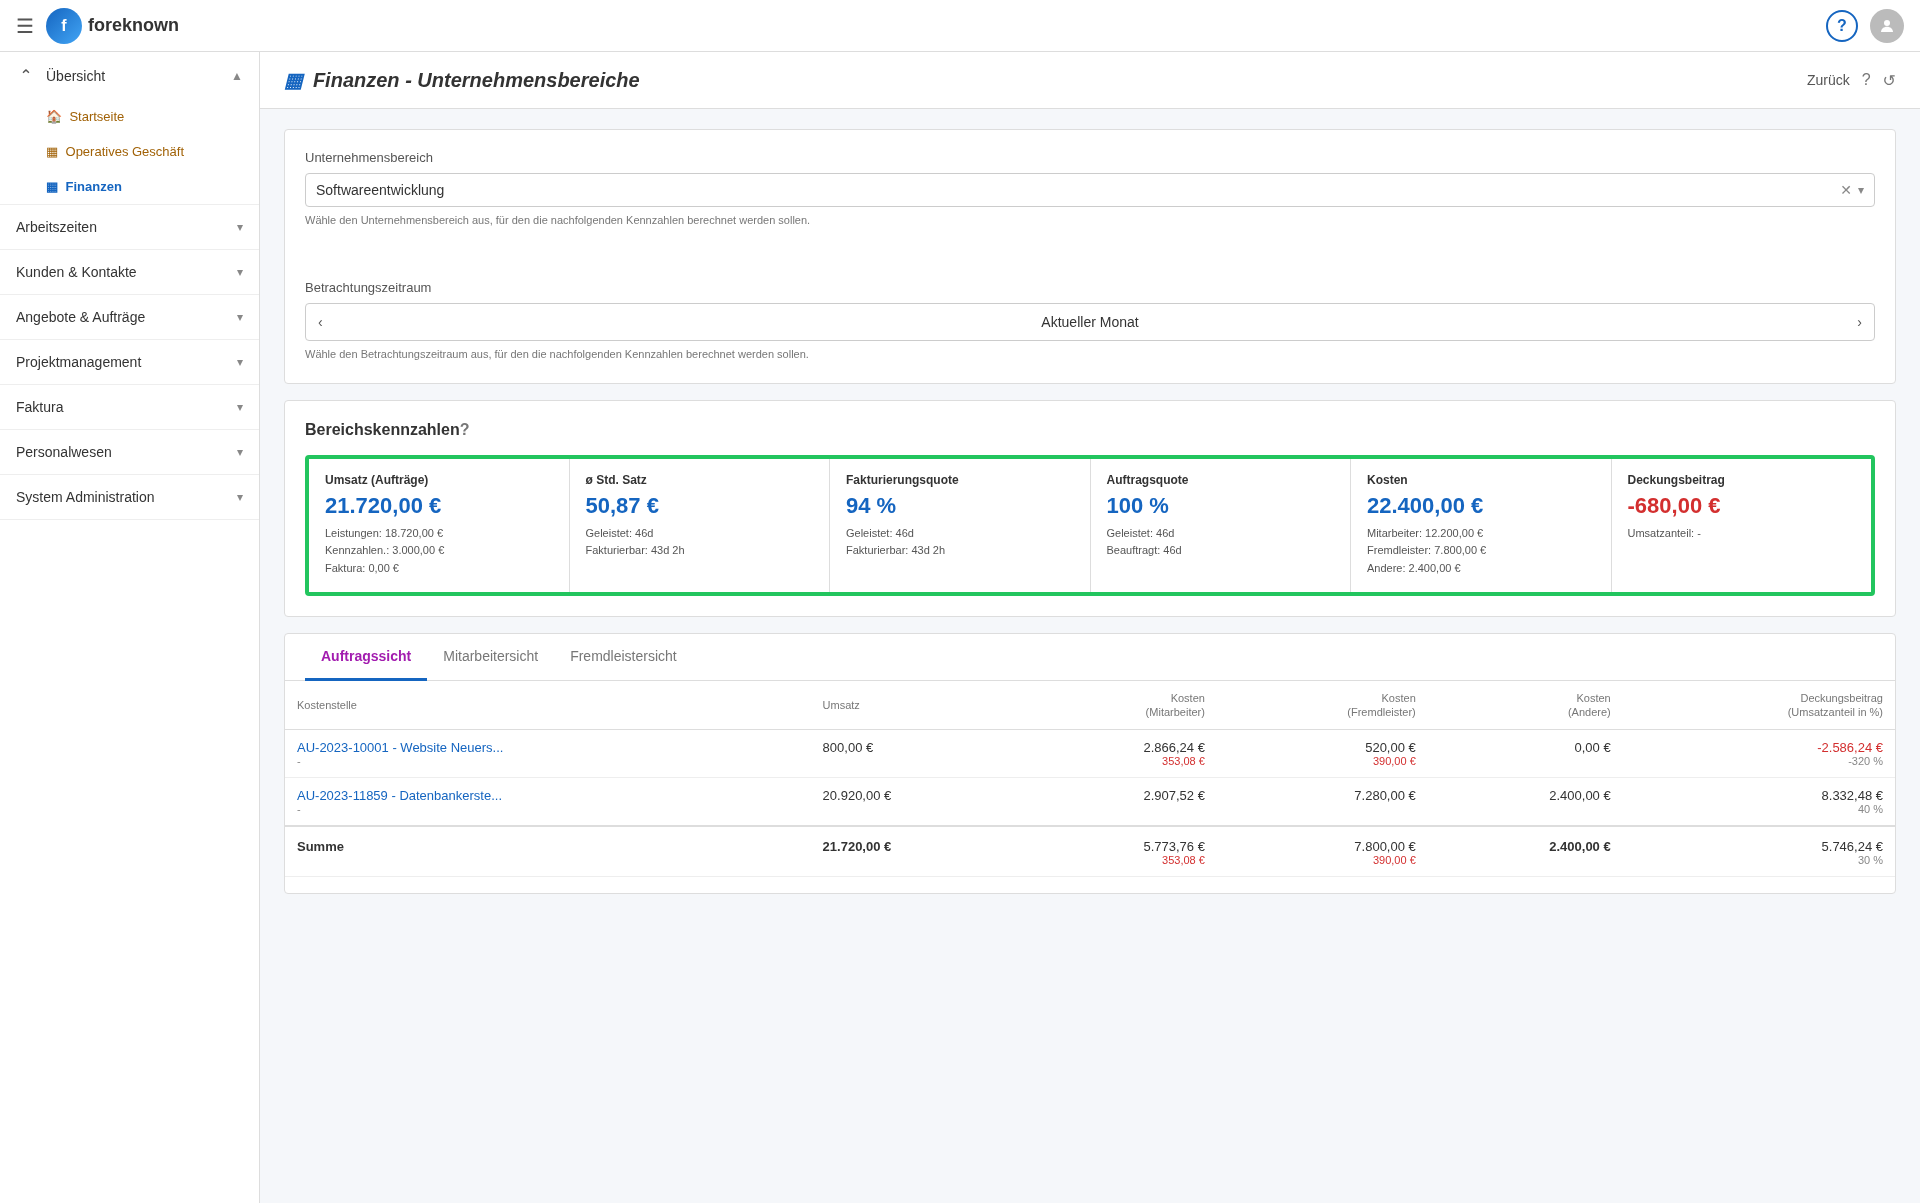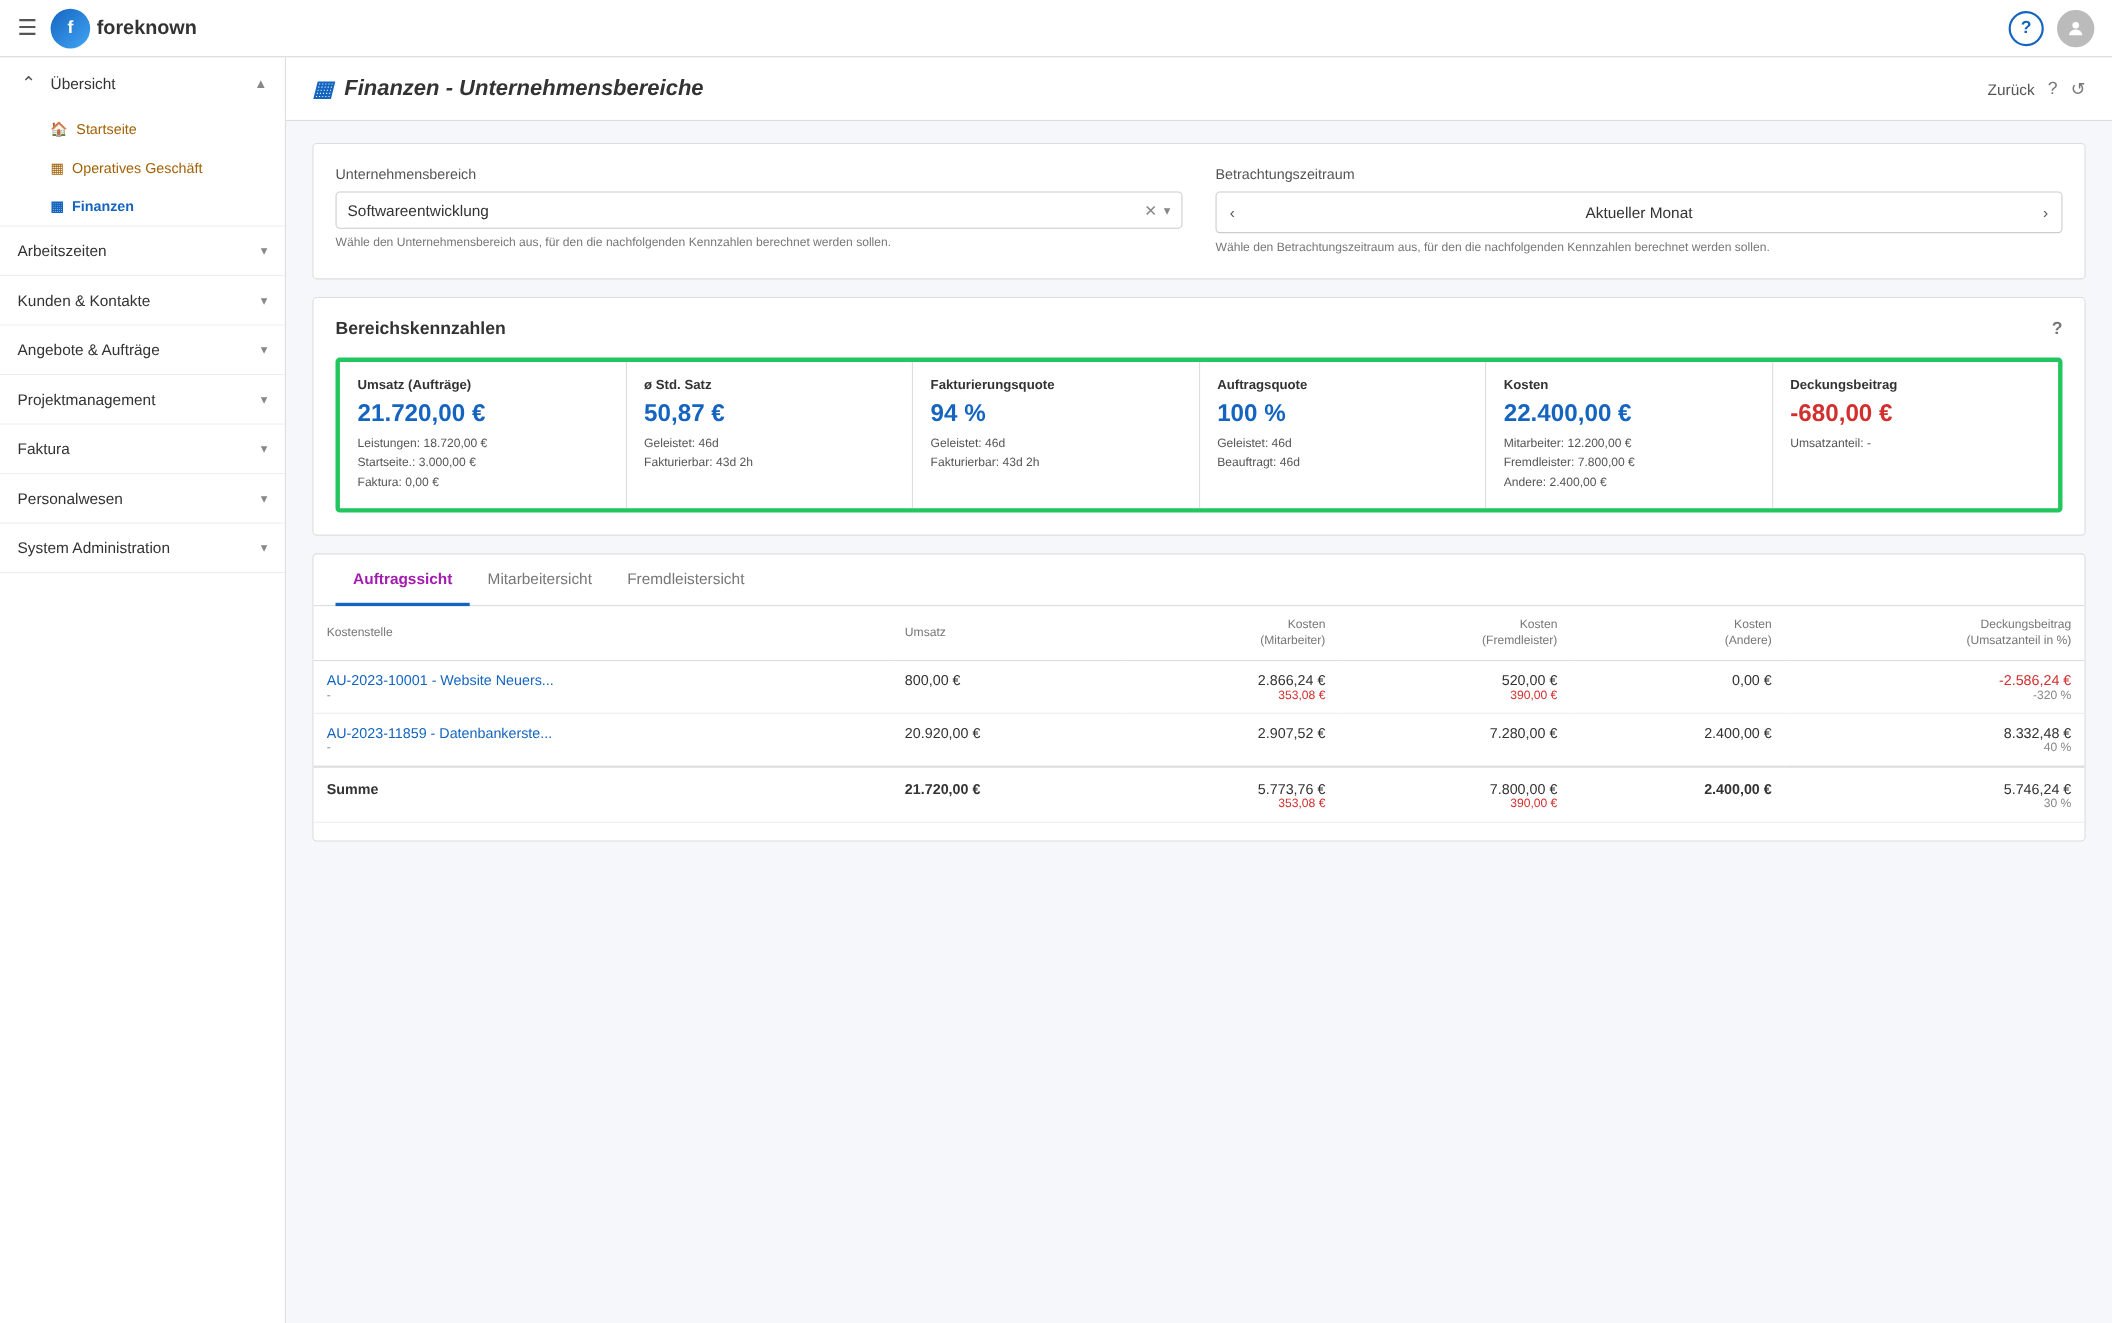--- a/index.html
+++ b/index.html
@@ -50,37 +50,37 @@
     .page-title-icon { color: #1565c0; font-size: 20px; }
     .page-header-actions { display: flex; align-items: center; gap: 12px; color: #555; font-size: 14px; }
     .back-link { cursor: pointer; color: #555; }
     .header-icon-btn { font-size: 16px; cursor: pointer; color: #777; }
 
     
     .inner-content { padding: 20px 24px; }
 
     
     .filter-panel { background: #fff; border: 1px solid #ddd; border-radius: 4px; padding: 20px; margin-bottom: 16px; }
-    .filter-row { display: flex; gap: 30px; }
+    .filter-row { display: flex; gap: 52px; flex-direction: column; }
     .filter-col { flex: 1; }
     .filter-label { font-size: 13px; color: #555; margin-bottom: 8px; }
     .filter-select-wrap { position: relative; display: flex; align-items: center; border: 1px solid #ccc; border-radius: 4px; background: #fff; padding: 8px 10px; gap: 6px; }
     .filter-select-value { flex: 1; font-size: 14px; }
     .filter-clear { cursor: pointer; color: #888; font-size: 14px; }
     .filter-dropdown-arrow { color: #888; font-size: 12px; cursor: pointer; }
     .filter-hint { font-size: 11px; color: #777; margin-top: 6px; line-height: 1.4; }
 
     .period-wrap { display: flex; align-items: center; border: 1px solid #ccc; border-radius: 4px; background: #fff; }
     .period-arrow { padding: 10px 12px; cursor: pointer; color: #555; font-size: 14px; border: none; background: none; }
     .period-value { flex: 1; text-align: center; font-size: 14px; padding: 10px 0; }
     .period-hint { font-size: 11px; color: #777; margin-top: 6px; line-height: 1.4; }
 
     
     .metrics-panel { background: #fff; border: 1px solid #ddd; border-radius: 4px; padding: 20px; margin-bottom: 16px; }
-    .metrics-panel-header { display: flex; align-items: center; justify-content: space-between; margin-bottom: 16px; font-size: 16px; font-weight: bold; }
+    .metrics-panel-header { display: flex; align-items: center; justify-content: flex-start; margin-bottom: 16px; font-size: 16px; font-weight: bold; }
     .metrics-grid { display: flex; gap: 0; border: 4px solid #22c55e; border-radius: 4px; overflow: hidden; }
     .metric-card { flex: 1; padding: 14px 16px; border-right: 1px solid #ddd; }
     .metric-card:last-child { border-right: none; }
     .metric-title { font-size: 12px; font-weight: bold; color: #333; margin-bottom: 6px; }
     .metric-value { font-size: 22px; font-weight: bold; color: #1565c0; margin-bottom: 6px; }
     .metric-value.red { color: #d32f2f; }
     .metric-detail { font-size: 11px; color: #555; line-height: 1.6; }
     .metric-detail span { display: block; }
 
     
@@ -269,21 +269,21 @@
           <span>Bereichskennzahlen</span>
           <span class="header-icon-btn">?</span>
         </div>
         <div class="metrics-grid">
 
           <div class="metric-card">
             <div class="metric-title">Umsatz (Aufträge)</div>
             <div class="metric-value">21.720,00 €</div>
             <div class="metric-detail">
               <span>Leistungen: 18.720,00 €</span>
-              <span>Startseite.: 3.000,00 €</span>
+              <span>Kennzahlen.: 3.000,00 €</span>
               <span>Faktura: 0,00 €</span>
             </div>
           </div>
 
           <div class="metric-card">
             <div class="metric-title">ø Std. Satz</div>
             <div class="metric-value">50,87 €</div>
             <div class="metric-detail">
               <span>Geleistet: 46d</span>
               <span>Fakturierbar: 43d 2h</span>

